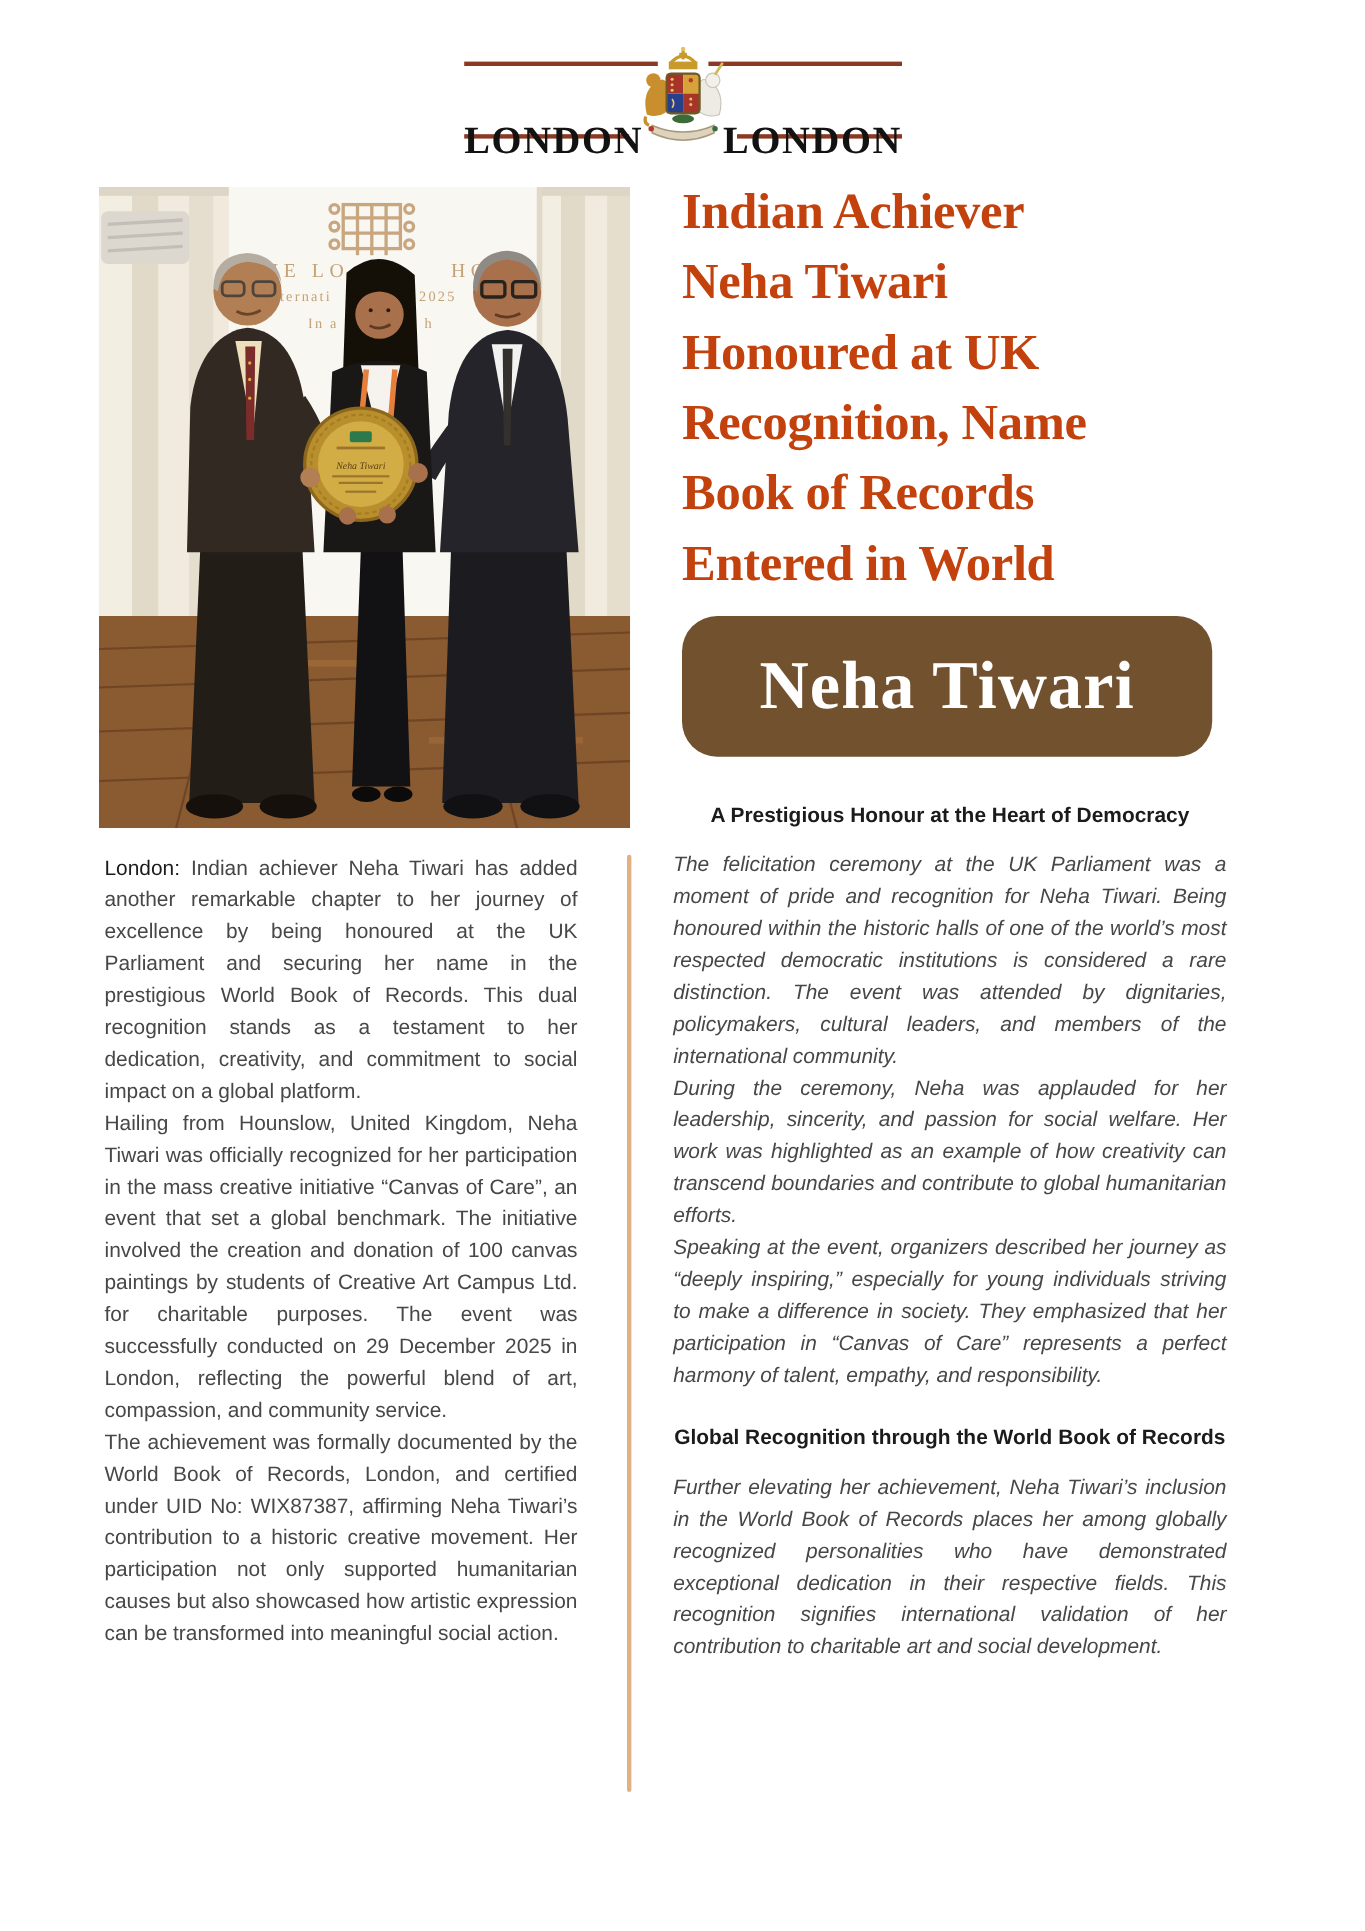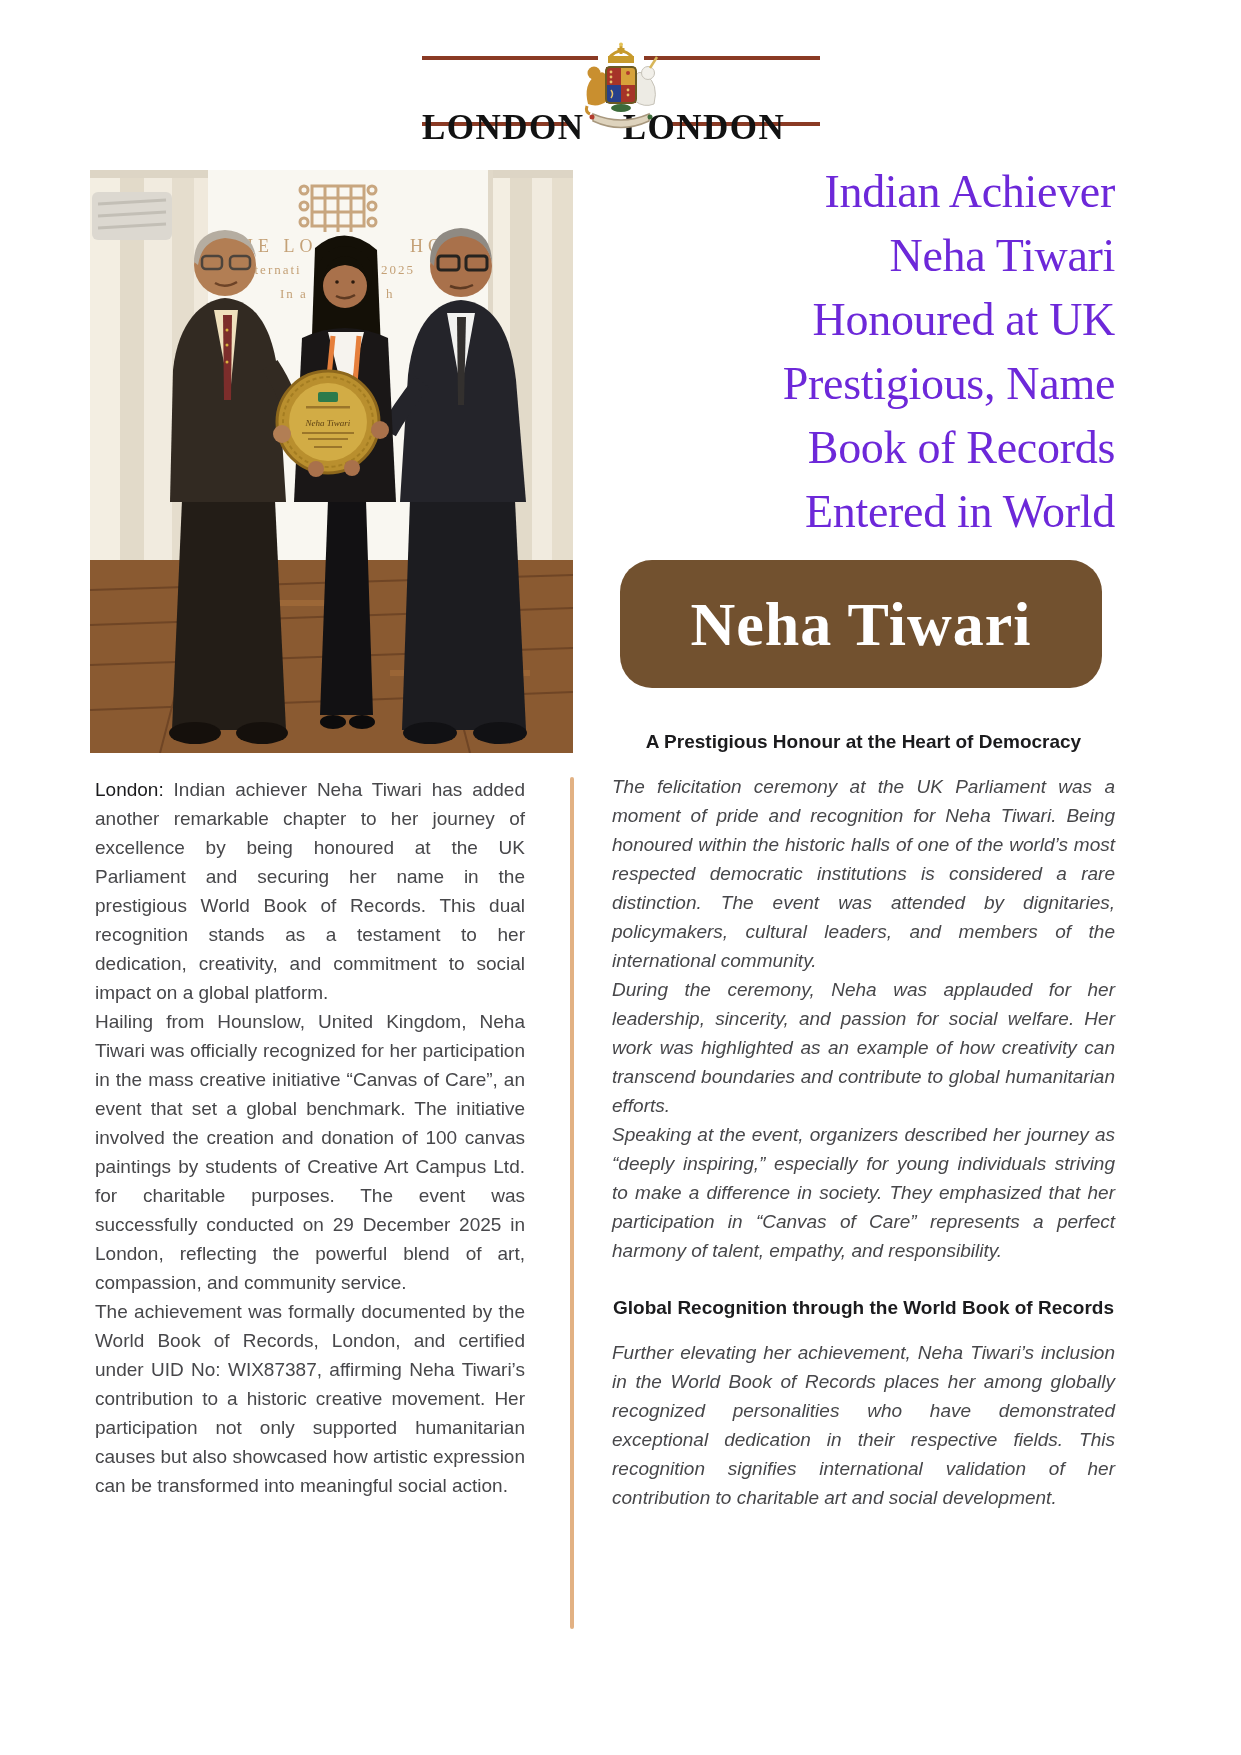--- a/index.html
+++ b/index.html
@@ -9,21 +9,21 @@
   }
 
   
   .masthead { position:absolute; left:422px; top:50px; width:398px; height:96px; }
   .mh-rule { position:absolute; height:4px; background:#8a3a24; }
   .mh-rule.tl { left:0;   top:6px;  width:176px; }
   .mh-rule.tr { right:0;  top:6px;  width:176px; }
   .mh-rule.bl { left:0;   top:72px; width:150px; }
   .mh-rule.br { right:0;  top:72px; width:150px; }
   .mh-titles {
-    position:absolute; left:0; right:0; top:60px; display:flex; 
+    position:absolute; left:0; right:0; top:60px; display:flex; justify-content:space-between;
     font-family:"Liberation Serif","DejaVu Serif",serif; font-weight:700;
     font-size:35px; letter-spacing:1.5px; color:#121212; line-height:1;gap:38px;
   }
   .mh-crest { position:absolute; left:50%; top:-8px; transform:translateX(-50%); width:92px; height:100px; }
 
   
   .photo { position:absolute; left:90px; top:170px; width:483px; height:583px; overflow:hidden; }
 
   
   .left-col {
@@ -32,22 +32,22 @@
   }
   .left-col p { margin:0; }
   .lead { font-weight:400; color:#1b1b1d; }
 
   
   .divider { position:absolute; left:570px; top:777px; width:4px; height:852px; background:#e2b183; border-radius:2px; }
 
   
   .right-col { position:absolute; left:612px; top:160px; width:503px; }
   .headline {
-    padding-left:8px; font-family:"Liberation Serif","DejaVu Serif",serif; font-weight:400;
-    font-size:46px; line-height:64px; color:#6d28d9; letter-spacing:-0.3px;text-align:right;
+    padding-left:8px; font-family:"Liberation Serif","DejaVu Serif",serif; font-weight:700;
+    font-size:46px; line-height:64px; color:#c2410c; letter-spacing:-0.3px;
   }
   .banner {
     margin:16px 0 0 8px; width:482px; height:128px; background:#72512f; border-radius:32px;
     display:flex; align-items:center; justify-content:center;
   }
   .banner-text {
     font-family:"Liberation Serif","DejaVu Serif",serif; font-weight:700;
     font-size:62px; color:#ffffff; letter-spacing:1px;
   }
   .section-heading {
@@ -247,21 +247,21 @@
     <p>The achievement was formally documented by the World Book of Records, London, and certified under UID No: WIX87387, affirming Neha Tiwari’s contribution to a historic creative movement. Her participation not only supported humanitarian causes but also showcased how artistic expression can be transformed into meaningful social action.</p>
   </section>
 
   <div class="divider"></div>
 
   <section class="right-col">
     <h1 class="headline" style="margin:0;">
       <div>Indian Achiever</div>
       <div>Neha Tiwari</div>
       <div>Honoured at UK</div>
-      <div>Prestigious, Name</div>
+      <div>Recognition, Name</div>
       <div>Book of Records</div>
       <div>Entered in World</div>
     </h1>
 
     <div class="banner">
       <span class="banner-text">Neha Tiwari</span>
     </div>
 
     <h2 class="section-heading">A Prestigious Honour at the Heart of Democracy</h2>
     <p class="body-p">The felicitation ceremony at the UK Parliament was a moment of pride and recognition for Neha Tiwari. Being honoured within the historic halls of one of the world’s most respected democratic institutions is considered a rare distinction. The event was attended by dignitaries, policymakers, cultural leaders, and members of the international community.</p>

